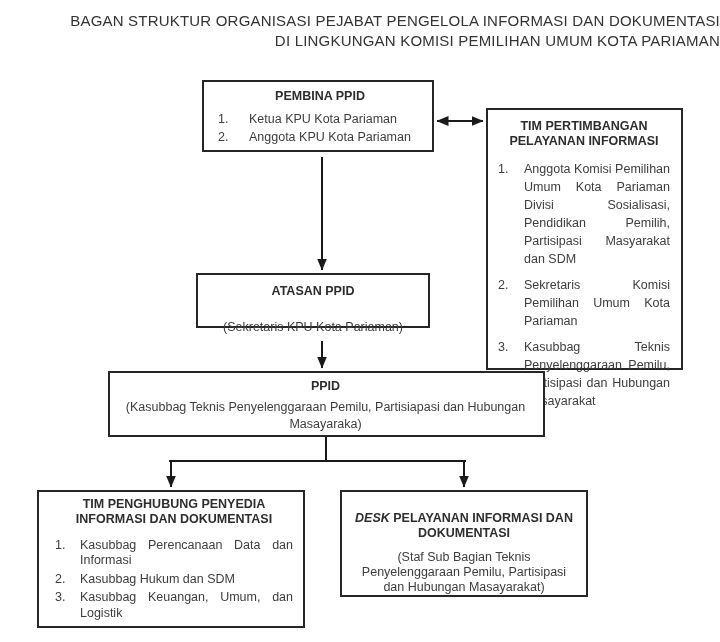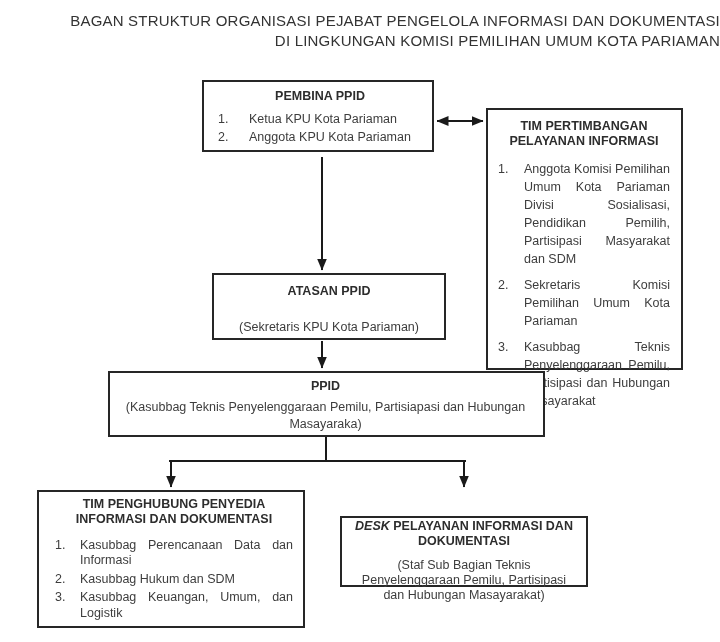--- a/index.html
+++ b/index.html
@@ -46,37 +46,37 @@
 
   
   .box-timpertimbangan { left: 486px; top: 98px; width: 197px; height: 262px; padding: 9px 11px 12px 10px; margin-top: 10px; }
   .box-timpertimbangan .box-title { margin: 0 auto 10px auto; width: 160px; }
   .box-timpertimbangan .list { gap: 8px; }
   .box-timpertimbangan .item { line-height: 18px; }
   .box-timpertimbangan .num { width: 26px; }
   .box-timpertimbangan .txt { text-align: justify; }
 
   
-  .box-atasan { left: 212px; top: 273px; width: 234px; height: 67px; padding-top: 9px; }
+  .box-atasan { left: 196px; top: 273px; width: 234px; height: 55px; padding-top: 9px; }
   .box-atasan .subtitle { margin-top: 21px; }
 
   
   .box-ppid { left: 108px; top: 371px; width: 437px; height: 66px; padding: 6px 12px 0 10px; }
   .box-ppid .subtitle { margin-top: 5px; line-height: 17px; }
 
   
   .box-timpenghubung { left: 37px; top: 490px; width: 268px; height: 138px; padding: 5px 10px 4px 16px; }
   .box-timpenghubung .box-title { margin-bottom: 10px; }
   .box-timpenghubung .list { gap: 3px; }
   .box-timpenghubung .item { line-height: 15.5px; }
   .box-timpenghubung .num { width: 25px; }
   .box-timpenghubung .txt { text-align: justify; }
 
   
-  .box-desk { left: 340px; top: 516px; width: 248px; height: 71px; padding: 1px 9px 0 9px; }
+  .box-desk { left: 340px; top: 490px; width: 248px; height: 107px; padding: 19px 9px 0 9px; }
   .box-desk .subtitle { margin-top: 8px; line-height: 15px; }
 </style>
 </head>
 <body>
 
 <div class="page">
 
   <div class="chart-title">
     <div>BAGAN STRUKTUR ORGANISASI PEJABAT PENGELOLA INFORMASI DAN DOKUMENTASI</div>
     <div>DI LINGKUNGAN KOMISI PEMILIHAN UMUM KOTA PARIAMAN</div>

